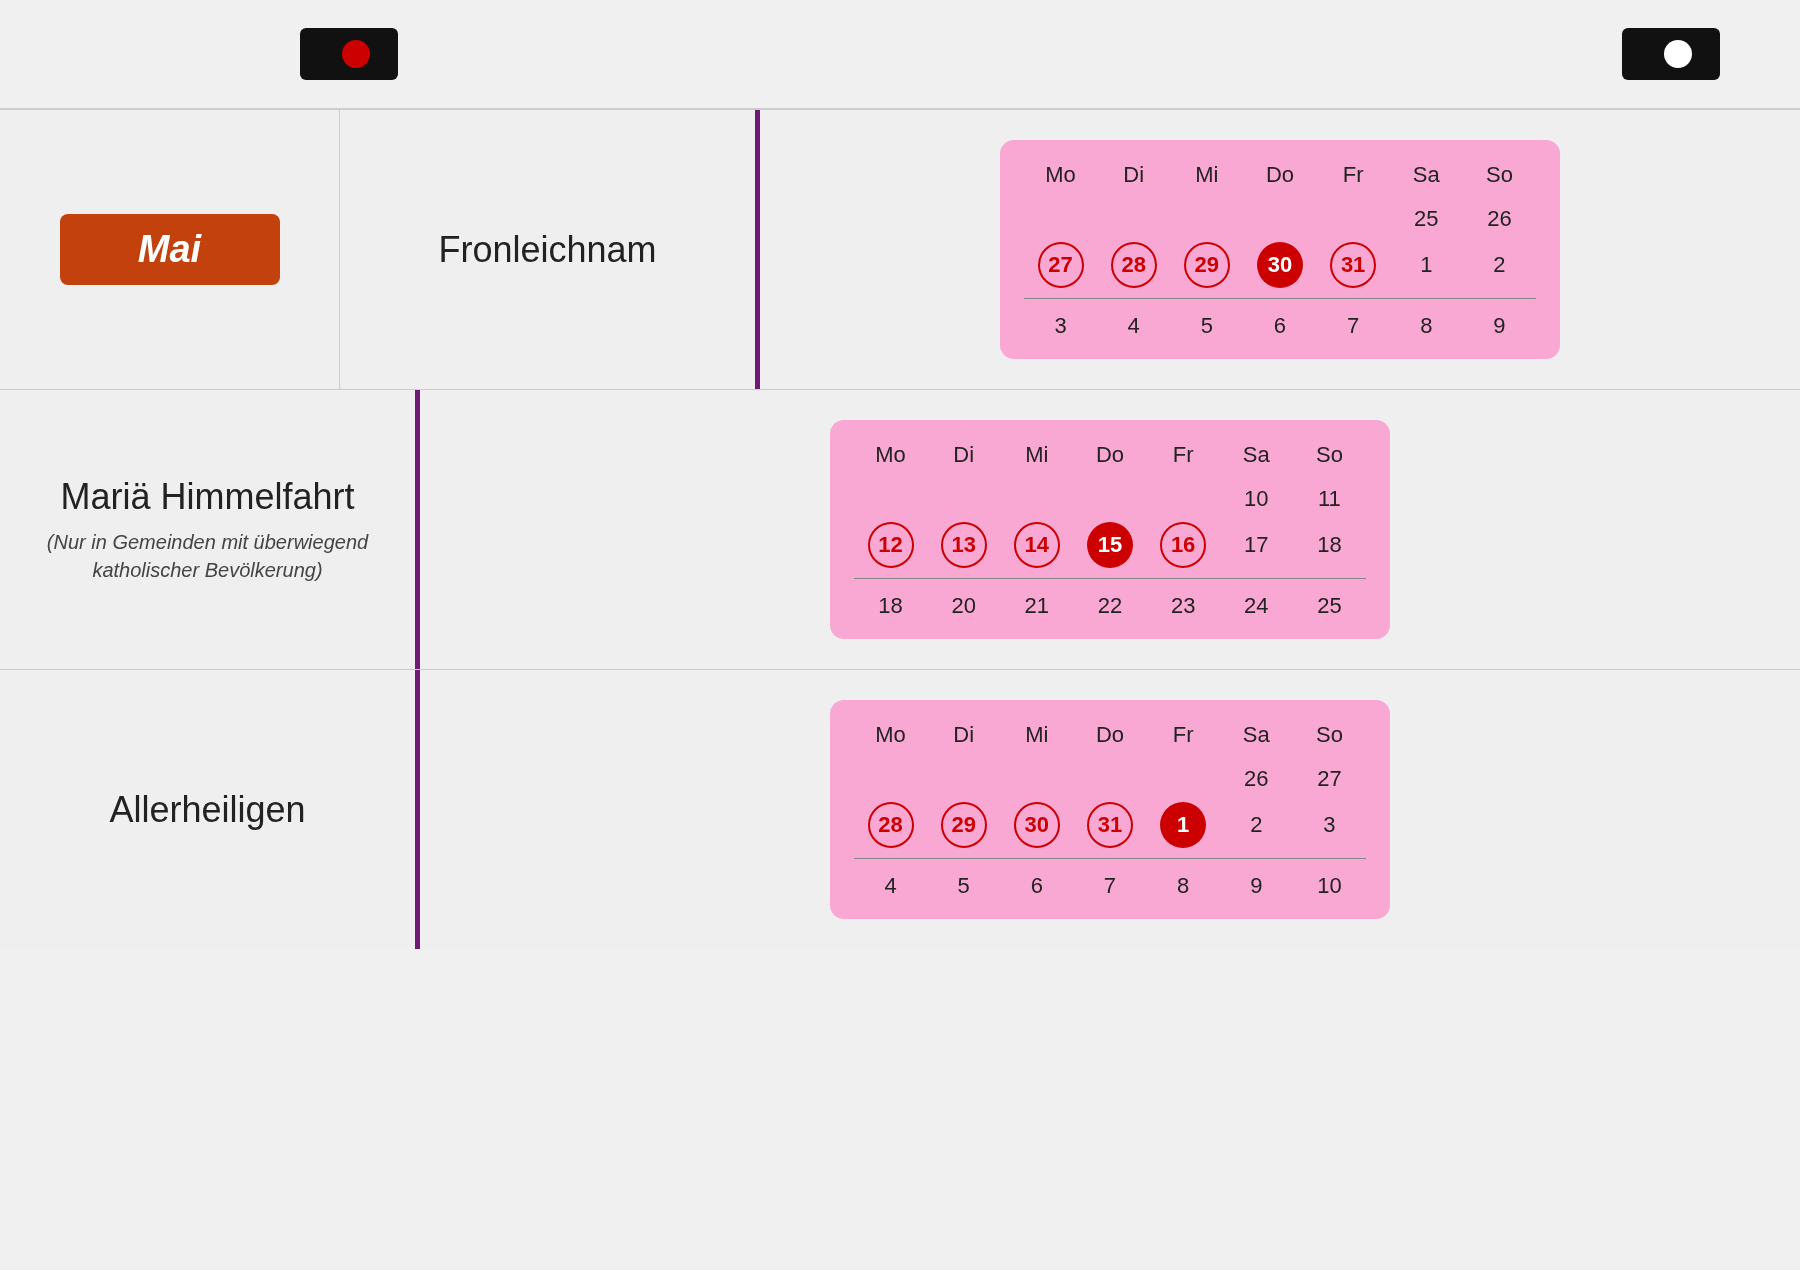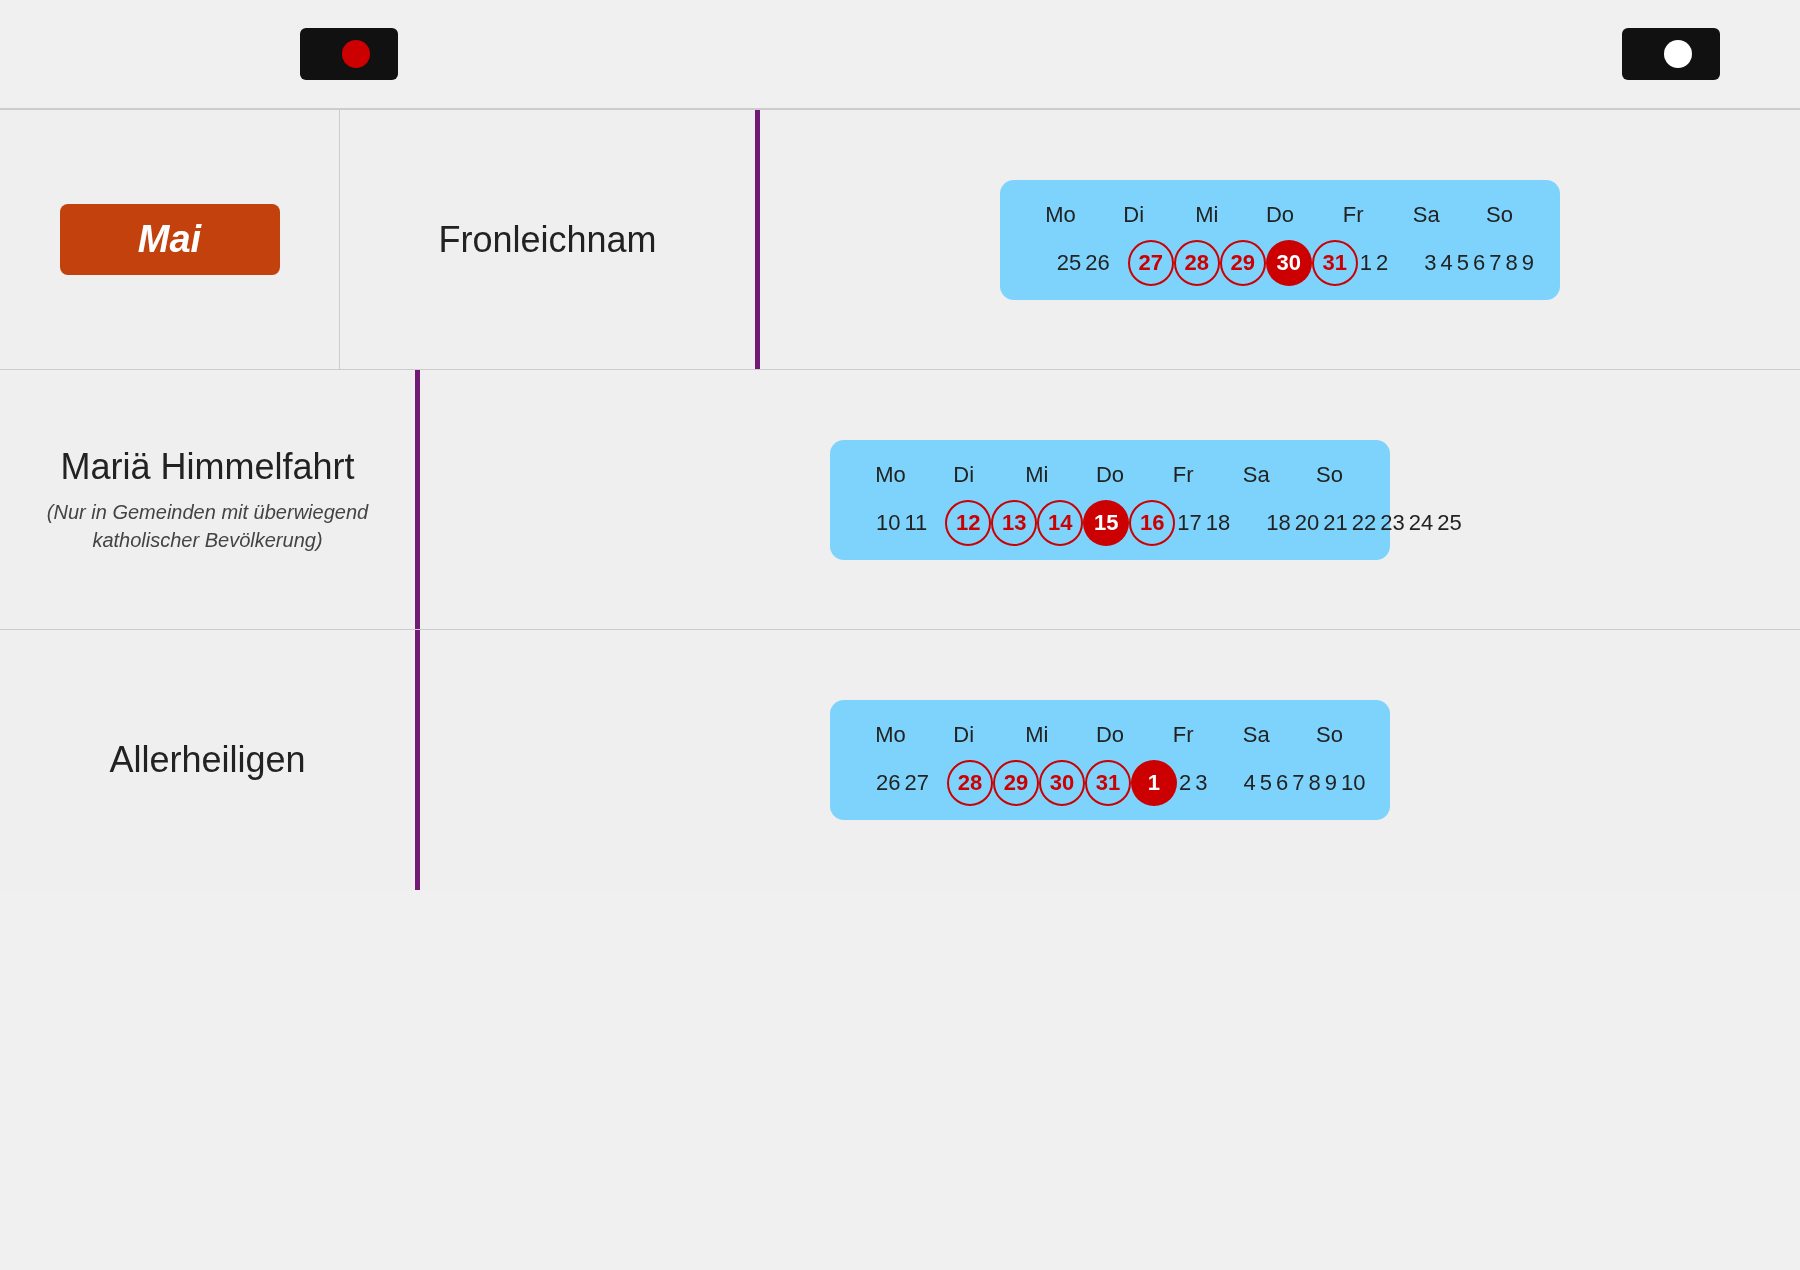--- a/index.html
+++ b/index.html
@@ -115,41 +115,41 @@
     .col-calendar {
       flex: 1;
       display: flex;
       align-items: center;
       justify-content: center;
       padding: 30px 40px;
     }
 
     
     .cal-widget {
-      background: #7dd3fc;
+      background: #f9a8d4;
       border-radius: 14px;
       padding: 18px 24px 14px 24px;
       width: 560px;
     }
     .cal-header-row {
       display: grid;
       grid-template-columns: repeat(7, 1fr);
       text-align: center;
       margin-bottom: 8px;
     }
     .cal-header-row .ch {
       font-size: 22px;
       color: #222;
       font-weight: normal;
       padding: 4px 0;
     }
     .cal-body {
       display: flex;
-      flex-direction: row;
-      gap: 16px;
+      flex-direction: column;
+      gap: 4px;
     }
     .cal-row {
       display: grid;
       grid-template-columns: repeat(7, 1fr);
       text-align: center;
     }
     .cal-cell {
       font-size: 22px;
       color: #222;
       padding: 6px 2px;

